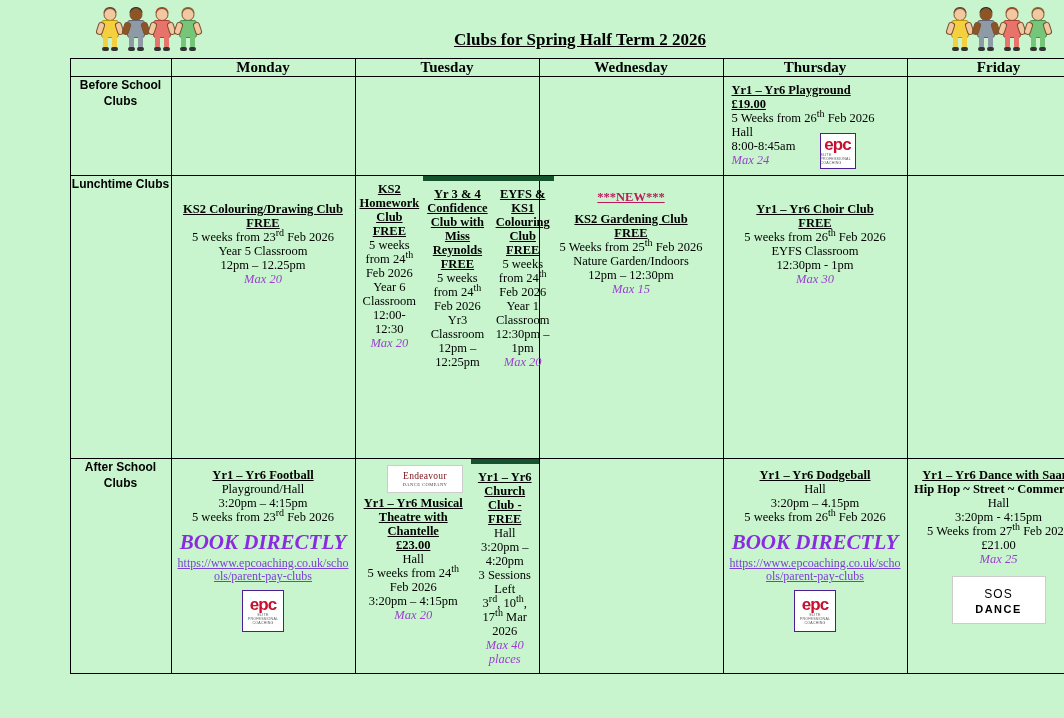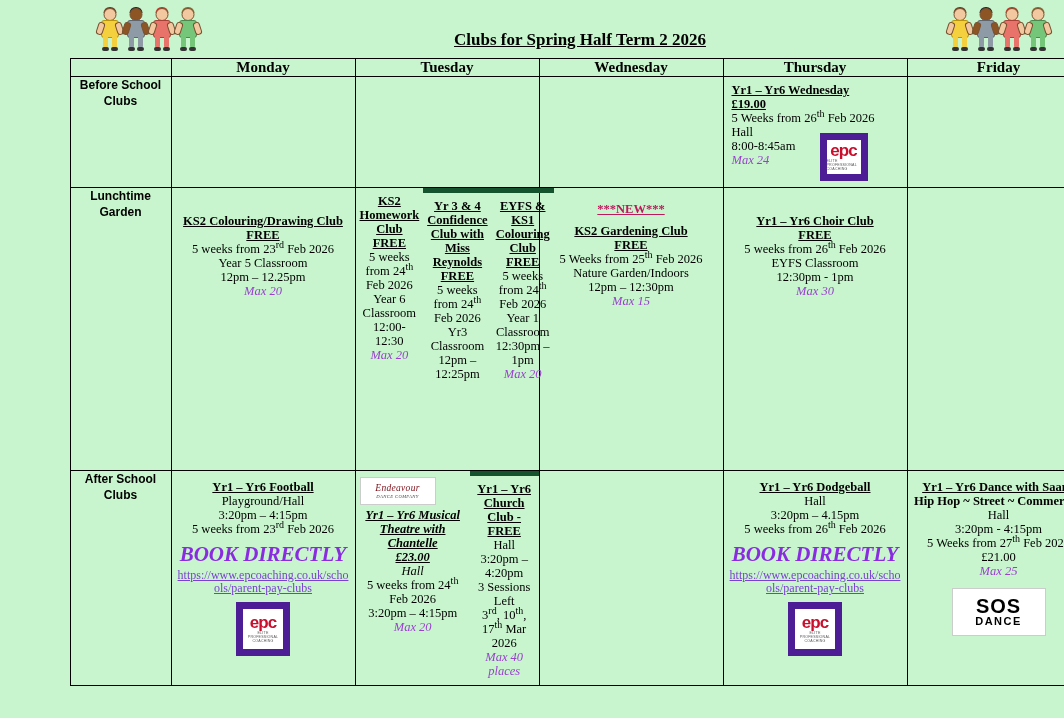--- a/index.html
+++ b/index.html
@@ -99,42 +99,42 @@
   }
   .link{
     color:#7b3fd4;text-decoration:underline;font-size:12px;line-height:1.15;
     display:block;word-break:break-all;
   }
   sup{font-size:10px;vertical-align:super;line-height:0;}
 
   
   .logorow{display:flex;justify-content:center;margin-top:6px;}
   .epc{
-    width:40px;height:40px;background:#ffffff;border:7px solid #4c1d95;
+    width:40px;height:40px;background:#ffffff;border:1px solid #4c1d95;
     display:flex;flex-direction:column;align-items:center;justify-content:center;
     font-family:"Liberation Sans", sans-serif;
   }
   .epc .e{color:#c8102e;font-weight:bold;font-size:17px;line-height:15px;letter-spacing:-1px;}
   .epc .sub{font-size:3.6px;color:#555;letter-spacing:.2px;margin-top:1px;}
   .epc.small{width:34px;height:34px;}
   .endeavour{
     display:inline-flex;flex-direction:column;align-items:center;justify-content:center;
     width:74px;height:26px;background:#fff;border:1px solid #ccc;margin-right:4px;
     font-family:"Liberation Serif", serif;
   }
   .endeavour .t1{font-size:9.5px;color:#7a0f17;letter-spacing:.3px;}
   .endeavour .t2{font-size:4.6px;color:#444;letter-spacing:.4px;}
   .sos{
     width:92px;height:46px;background:#fff;border:1px solid #ccc;
     display:flex;flex-direction:column;align-items:center;justify-content:center;
     font-family:"Liberation Sans", sans-serif;
   }
-  .sos .s1{font-weight:bold;font-size:20px;letter-spacing:1px;line-height:18px;}
+  .sos .s1{font-weight:normal;font-size:12px;letter-spacing:1px;line-height:18px;}
   .sos .s2{font-weight:bold;font-size:11px;letter-spacing:1.5px;}
-  .inlinewrap{display:flex;align-items:center;justify-content:flex-start;gap:3px;flex-wrap:wrap;font-style:italic;}
+  .inlinewrap{display:flex;align-items:center;justify-content:flex-end;gap:3px;flex-wrap:wrap;}
 </style>
 </head>
 <body>
 
 <div class="page">
 
   <div class="header">
 
     <div class="kids left">
       <div class="kid">
@@ -254,39 +254,39 @@
     </thead>
     <tbody>
 
       <tr style="height:96px">
         <td class="rowlabel">Before School Clubs</td>
         <td></td>
         <td></td>
         <td></td>
         <td>
           <div class="club" style="text-align:left;padding-left:8px">
-            <div class="name">Yr1 – Yr6 Wednesday</div>
+            <div class="name">Yr1 – Yr6 Playground</div>
             <div class="price">£19.00</div>
             <div class="line">5 Weeks from 26<sup>th</sup> Feb 2026</div>
             <div class="line">Hall</div>
             <div class="line">8:00-8:45am</div>
             <div class="max">Max 24</div>
             <div class="logorow" style="justify-content:flex-start;margin-left:88px;margin-top:-34px">
               <div class="epc small">
                 <div class="e">epc</div>
                 <div class="sub">ELITE PROFESSIONAL COACHING</div>
               </div>
             </div>
           </div>
         </td>
         <td></td>
       </tr>
 
       <tr style="height:283px">
-        <td class="rowlabel">Lunchtime Garden</td>
+        <td class="rowlabel">Lunchtime Clubs</td>
 
         <td>
           <div class="club" style="padding-top:26px">
             <div class="name">KS2 Colouring/Drawing Club</div>
             <div class="price">FREE</div>
             <div class="line">5 weeks from 23<sup>rd</sup> Feb 2026</div>
             <div class="line">Year 5 Classroom</div>
             <div class="line">12pm – 12.25pm</div>
             <div class="max">Max 20</div>
           </div>

